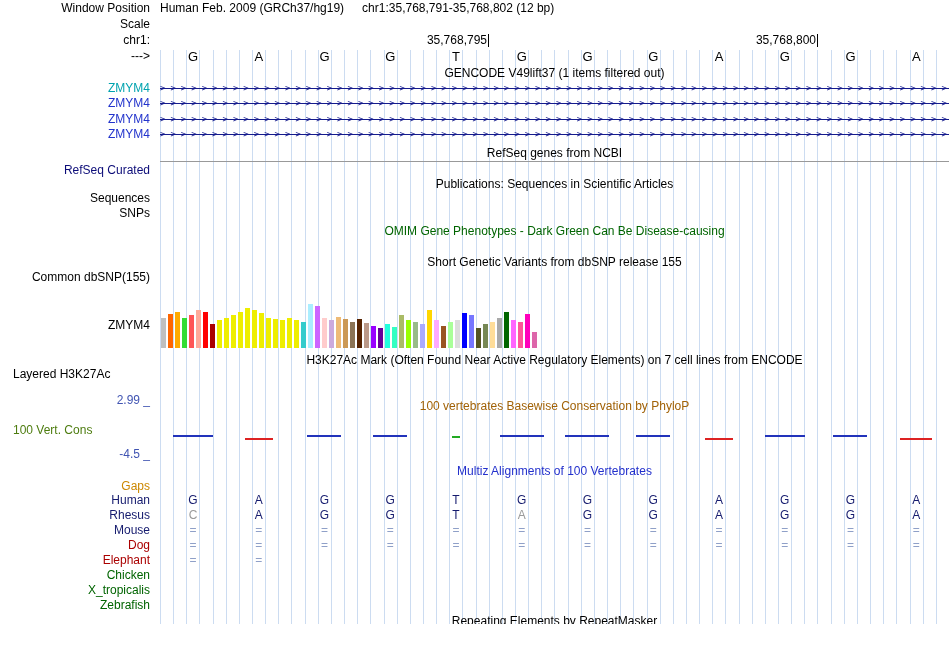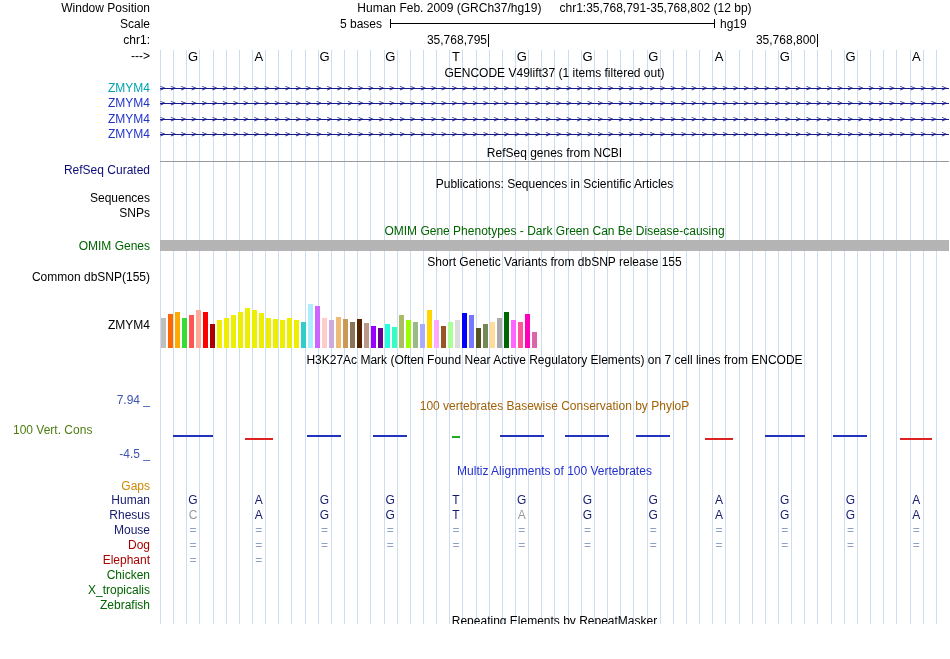--- a/index.html
+++ b/index.html
@@ -6,21 +6,21 @@
   body{margin:0;background:#fff}
   #browser{position:relative;width:950px;height:624px;font-family:"Liberation Sans","DejaVu Sans",sans-serif;font-size:12px;color:#000;background:#fff;overflow:hidden}
   .grid{position:absolute;left:160px;top:50px;width:789px;height:609px;
         background-image:repeating-linear-gradient(to right,#ccdcf1 0,#ccdcf1 1px,transparent 1px,transparent 13.15px)}
   .row,.arow{position:absolute;left:0;width:950px}
   .arow{height:15px}
   .lab{position:absolute;left:0;top:0;width:150px;text-align:right;white-space:nowrap;line-height:14px}
   .lab.left{text-align:left;padding-left:13px}
   .trk{position:absolute;left:160px;top:0;width:789px;height:100%}
   .hdr{position:absolute;left:160px;width:789px;text-align:center;white-space:nowrap;line-height:14px}
-  .center2{display:flex;justify-content:center;gap:18px;white-space:nowrap}
+  .center2{display:flex;gap:18px;white-space:nowrap}
   .scale-text{position:absolute;left:0;top:0;width:222px;text-align:right}
   .scale-asm{position:absolute;left:560px;top:0}
   .scale-bar{position:absolute;left:230px;top:2px;width:325px;height:9px;border-left:1px solid #000;border-right:1px solid #000}
   .scale-bar:after{content:"";position:absolute;left:0;right:0;top:4px;border-top:1px solid #000}
   .coordnum{position:absolute;top:0;width:120px;text-align:right}
   .ctick{position:absolute;top:1px;width:1px;height:13px;background:#000}
   .base{position:absolute;top:0;width:66px;text-align:center;font-size:13px;line-height:16px}
   .generetrk{overflow:hidden}
   .geneline{position:absolute;left:0;right:0;top:7px;border-top:1px solid #151b8d}
   .genearrows{position:absolute;left:0;top:0;width:100%;height:15px;overflow:hidden;
@@ -44,25 +44,20 @@
   <div class="row" style="top:1px;height:15px">
     <div class="lab">Window Position</div>
     <div class="trk center2">
       <span>Human Feb. 2009 (GRCh37/hg19)</span>
       <span>chr1:35,768,791-35,768,802 (12 bp)</span>
     </div>
   </div>
 
   <div class="row" style="top:17px;height:15px">
     <div class="lab">Scale</div>
-    <div class="trk">
-      <span class="scale-text">5 bases</span>
-      <div class="scale-bar"></div>
-      <span class="scale-asm">hg19</span>
-    </div>
   </div>
 
   <div class="row" style="top:33px;height:15px">
     <div class="lab">chr1:</div>
     <div class="trk">
       <span class="coordnum" style="left:207px">35,768,795</span>
       <div class="ctick" style="left:328px"></div>
       <span class="coordnum" style="left:536px">35,768,800</span>
       <div class="ctick" style="left:657px"></div>
     </div>
@@ -126,26 +121,20 @@
 
   <div class="hdr" style="top:177px">Publications: Sequences in Scientific Articles</div>
   <div class="row" style="top:191px;height:15px">
     <div class="lab">Sequences</div>
   </div>
   <div class="row" style="top:206px;height:15px">
     <div class="lab">SNPs</div>
   </div>
 
   <div class="hdr" style="top: 224px; color: rgb(0, 100, 0);">OMIM Gene Phenotypes - Dark Green Can Be Disease-causing</div>
-  <div class="row" style="top:239px;height:13px">
-    <div class="lab" style="color: rgb(0, 100, 0);">OMIM Genes</div>
-    <div class="trk">
-      <div class="omimbar" style="background: rgb(180, 180, 180);"></div>
-    </div>
-  </div>
 
   <div class="hdr" style="top:255px">Short Genetic Variants from dbSNP release 155</div>
   <div class="row" style="top:270px;height:14px">
     <div class="lab">Common dbSNP(155)</div>
   </div>
 
   <div id="gtex-bars">
       <div class="gbar" style="background: rgb(191, 191, 191); height: 30px;"></div>
       <div class="gbar" style="background: rgb(255, 102, 0); height: 34px;"></div>
       <div class="gbar" style="background: rgb(255, 170, 0); height: 36px;"></div>
@@ -199,23 +188,26 @@
       <div class="gbar" style="background: rgb(255, 102, 255); height: 28px;"></div>
       <div class="gbar" style="background: rgb(255, 85, 153); height: 26px;"></div>
       <div class="gbar" style="background: rgb(255, 0, 187); height: 34px;"></div>
       <div class="gbar" style="background: rgb(221, 102, 170); height: 16px;"></div>
     </div>
   <div class="row" style="top:318px;height:15px">
     <div class="lab">ZMYM4</div>
   </div>
 
   <div class="hdr" style="top:353px">H3K27Ac Mark (Often Found Near Active Regulatory Elements) on 7 cell lines from ENCODE</div>
+  <div class="row" style="top:367px;height:14px">
+    <div class="lab left">Layered H3K27Ac</div>
+  </div>
 
   <div class="row" style="top:393px;height:12px">
-    <div class="lab" style="color: rgb(64, 84, 178);">7.94 _</div>
+    <div class="lab" style="color: rgb(64, 84, 178);">2.99 _</div>
   </div>
   <div class="hdr" style="top: 399px; color: #a16207;">100 vertebrates Basewise Conservation by PhyloP</div>
   <div id="cons-marks">
       <div class="cmark" style="left: 12.875px; top: 23px; width: 40px; background: rgb(34, 51, 187);"></div>
       <div class="cmark" style="left: 84.625px; top: 26px; width: 28px; background: rgb(221, 34, 34);"></div>
       <div class="cmark" style="left: 147.375px; top: 23px; width: 34px; background: rgb(34, 51, 187);"></div>
       <div class="cmark" style="left: 213.125px; top: 23px; width: 34px; background: rgb(34, 51, 187);"></div>
       <div class="cmark" style="left: 291.875px; top: 24px; width: 8px; background: rgb(34, 170, 34);"></div>
       <div class="cmark" style="left: 339.625px; top: 23px; width: 44px; background: rgb(34, 51, 187);"></div>
       <div class="cmark" style="left: 405.375px; top: 23px; width: 44px; background: rgb(34, 51, 187);"></div>

